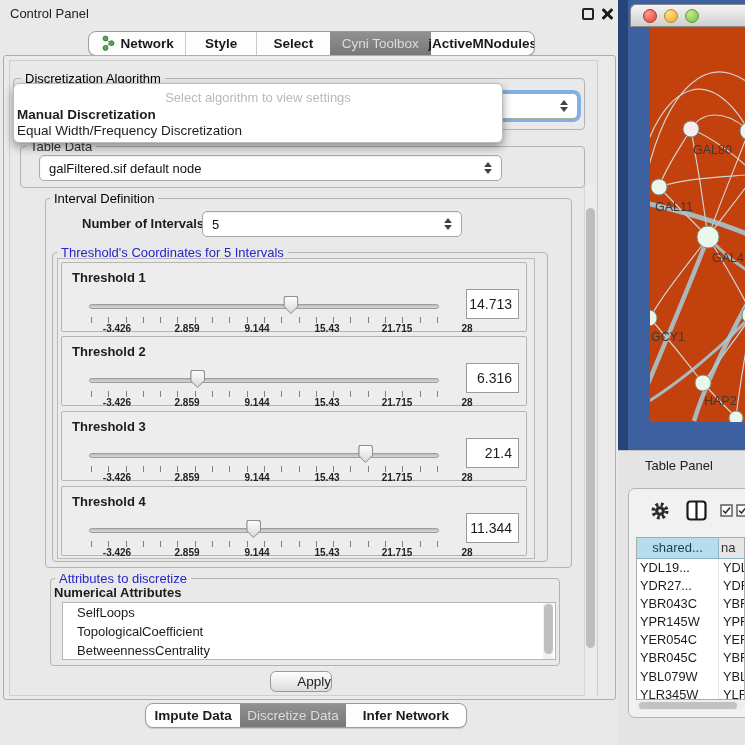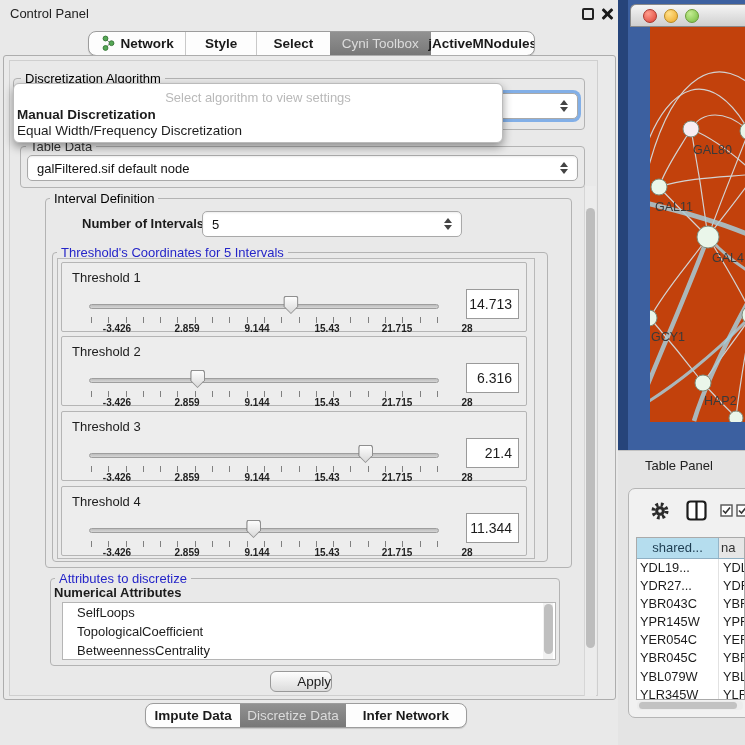--- a/index.html
+++ b/index.html
@@ -45,21 +45,21 @@
 
   
   #algo-popup { left:13px; top:83px; width:490px; height:60px; background:#fff; border:1px solid #bbb; border-radius:6px; box-shadow:0 4px 10px rgba(0,0,0,.4); z-index:60; }
   #popup-prompt { top:6px; left:0; width:100%; text-align:center; color:#b9b9b9; font-size:13px; }
   .popup-item { left:2px; width:486px; font-size:13.5px; padding-left:1px; cursor:pointer; }
   #popup-item-0 { top:23px; font-weight:bold; }
   #popup-item-1 { top:39px; }
 
   
   .th-row { left:61px; width:466px; height:70px; border:1px solid #b5b5b5; background:#ededed; border-radius:2px; }
-  .th-label { position:absolute; left:10px; top:7px; font-weight:normal; font-size:13px; }
+  .th-label { position:absolute; left:10px; top:7px; font-weight:bold; font-size:13px; }
   .track { position:absolute; left:27px; top:41px; width:350px; height:5px; background:linear-gradient(#bdbdbd,#d6d6d6); border:1px solid #9e9e9e; border-radius:3px; }
   .thumb-zone { position:absolute; left:27px; top:33px; width:350px; height:20px; }
   .thumb { position:absolute; top:0; width:15px; height:18px; transform:translateX(-50%); background:#8f8f8f; clip-path:polygon(8% 0,92% 0,100% 10%,100% 58%,50% 100%,0 58%,0 10%); filter:drop-shadow(0 1px 1px rgba(0,0,0,.3)); cursor:pointer; }
   .thumb::after { content:""; position:absolute; inset:1px; background:linear-gradient(#fdfdfd,#d9d9d9); clip-path:polygon(8% 0,92% 0,100% 10%,100% 58%,50% 100%,0 58%,0 10%); }
   .ticks { position:absolute; left:29px; top:54px; width:347px; height:6px; background:repeating-linear-gradient(90deg,#808080 0 1px,transparent 1px 17.3px); }
   .scale { position:absolute; left:27px; top:59px; width:350px; height:11px;margin-left:28px; }
   .scl { position:absolute; transform:translateX(-50%); font-size:10px; font-weight:bold; color:#222; white-space:nowrap; top:1px; }
   .th-value { position:absolute; left:404px; top:26px; width:53px; height:30px; background:#fff; border:1px solid #9a9a9a; font-size:14px; text-align:right; line-height:28px; padding-right:6px; }
 
   
@@ -153,21 +153,21 @@
 
 <div class="abs" id="algo-popup">
   <div class="abs" id="popup-prompt">Select algorithm to view settings</div>
   <div class="abs popup-item" id="popup-item-0">Manual Discretization</div>
   <div class="abs popup-item" id="popup-item-1">Equal Width/Frequency Discretization</div>
 </div>
 
 <div class="abs group" style="left:20px;top:146px;width:565px;height:42px">
   <span class="group-label dark" style="left:5px">Table Data</span>
 </div>
-<div class="abs combo" style="left:27px;top:155px;width:551px;height:26px">
+<div class="abs combo" style="left:39px;top:155px;width:463px;height:26px">
   <span>galFiltered.sif default node</span>
   <span class="spinner">
       <i class="up"></i>
       <i class="dn"></i>
     </span>
 </div>
 
 <div class="abs group" style="left:45px;top:198px;width:527px;height:370px">
   <span class="group-label green" style="left:4px">Interval Definition</span>
 </div>

